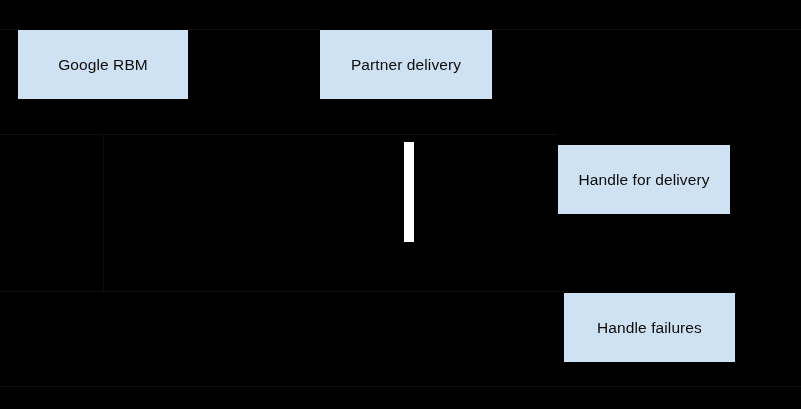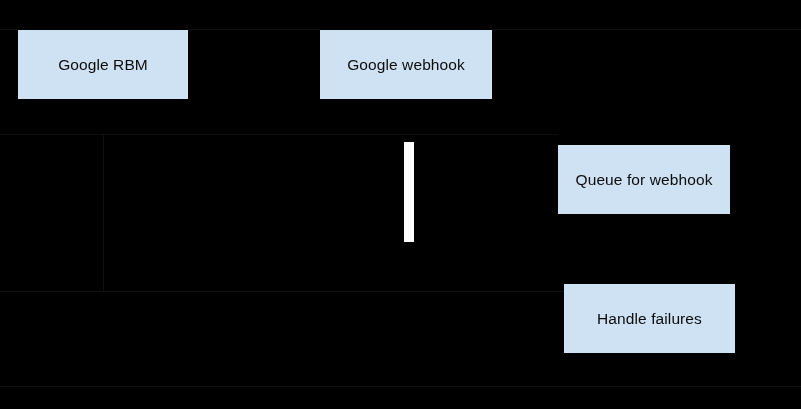--- a/index.html
+++ b/index.html
@@ -38,21 +38,21 @@
     display: block;
   }
   .node-label-line {
     display: block;
     white-space: nowrap;
   }
   
   #node-google-rbm      { left: 18px;  top: 30px;  width: 170px; height: 69px; }
   #node-partner-webhook { left: 320px; top: 30px;  width: 172px; height: 69px; }
   #node-queue           { left: 558px; top: 145px; width: 172px; height: 69px; }
-  #node-handle-failures { left: 564px; top: 284px; width: 171px; height: 69px; }
+  #node-handle-failures { left: 564px; top: 293px; width: 171px; height: 69px; }
 
   
   #divider-bar {
     position: absolute;
     left: 404px;
     top: 142px;
     width: 10px;
     height: 100px;
     background: #ffffff;
   }
@@ -93,27 +93,27 @@
   <div id="divider-bar"></div>
 
   <div class="node" id="node-google-rbm">
     <span>
       <span class="node-label-line">Google RBM</span>
     </span>
   </div>
 
   <div class="node" id="node-partner-webhook">
     <span>
-      <span class="node-label-line">Google webhook</span>
+      <span class="node-label-line">Partner delivery</span>
     </span>
   </div>
 
   <div class="node" id="node-queue">
     <span>
-      <span class="node-label-line">Queue for webhook</span>
+      <span class="node-label-line">Handle for delivery</span>
     </span>
   </div>
 
   <div class="node" id="node-handle-failures">
     <span>
       <span class="node-label-line">Handle failures</span>
     </span>
   </div>
 
 </div>

